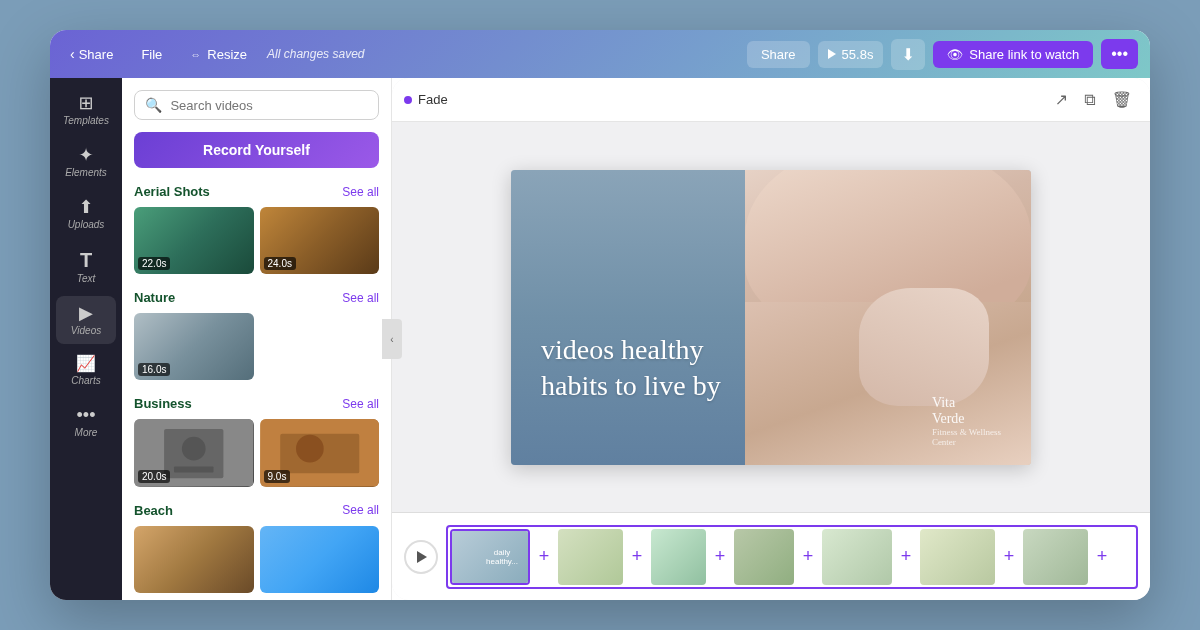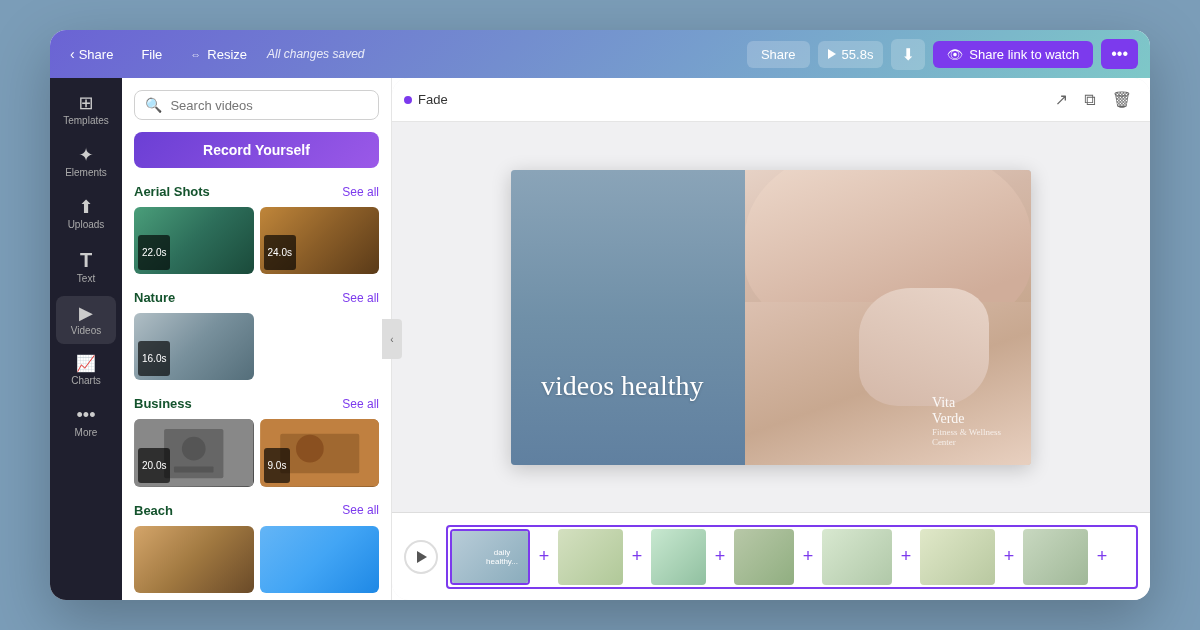--- a/index.html
+++ b/index.html
@@ -149,20 +149,21 @@
     .sidebar-item.active { background: rgba(255,255,255,0.1); }
     .sidebar-icon {
       color: #ccc;
       font-size: 18px;
       line-height: 1;
     }
     .sidebar-label {
       color: #aaa;
       font-size: 10px;
       text-align: left;
+      font-style: italic;
     }
     
     .videos-panel {
       width: 270px;
       background: #fff;
       border-right: 1px solid #e5e5e5;
       display: flex;
       flex-direction: column;
       overflow: hidden;
       flex-shrink: 0;
@@ -242,21 +243,21 @@
       align-items: center;
       justify-content: center;
     }
     .video-duration {
       position: absolute;
       bottom: 4px;
       left: 4px;
       background: rgba(0,0,0,0.65);
       color: #fff;
       font-size: 10px;
-      padding: 12px 4px;
+      padding: 1px 4px;
       border-radius: 3px;
     }
     
     .thumb-aerial1 { background: linear-gradient(135deg, #4a9e7a, #2d6e5a, #1a4a3a); }
     .thumb-aerial2 { background: linear-gradient(135deg, #c0863a, #8b5e28, #5a3a18); }
     
     .thumb-nature1 { background: linear-gradient(135deg, #8bc34a, #5d8a2a, #3a5a18); }
     .thumb-nature2 { background: linear-gradient(135deg, #b0bec5, #78909c, #546e7a); }
     
     .thumb-biz1 { background: linear-gradient(135deg, #9e9e9e, #757575, #424242); }
@@ -625,20 +626,21 @@
             <div style="position:absolute;top:-10%;right:0%;width:55%;height:65%;background:linear-gradient(160deg,#f0ddd0 0%,#e0c5b5 40%,#d0ad9a 80%);border-radius:50% 50% 35% 35%;"></div>
             <div style="position:absolute;bottom:0;right:0;width:55%;height:55%;background:linear-gradient(160deg,#dcc0b0 0%,#c8a890 50%,#e8d0c0 100%);"></div>
 
             <div style="position:absolute;bottom:20%;right:8%;width:25%;height:40%;background:linear-gradient(200deg,#e8d4c8,#d4b8a8);border-radius:40% 30% 40% 30%;"></div>
 
             <div style="position:absolute;top:0;left:0;width:45%;height:100%;background:linear-gradient(180deg,#8aa4b8 0%,#7090a8 50%,#6080a0 100%);"></div>
 
             <div class="preview-text-overlay">
               <div class="preview-headline">
                 <span>videos healthy</span><br>
+                <span>habits to live by</span>
               </div>
             </div>
             <div class="preview-brand">
               <div class="preview-brand-name">
                 <span>Vita</span><br>
                 <span>Verde</span>
               </div>
               <div style="font-size:9px;opacity:0.8;">
                 <span>Fitness &amp; Wellness</span><br>
                 <span>Center</span>

